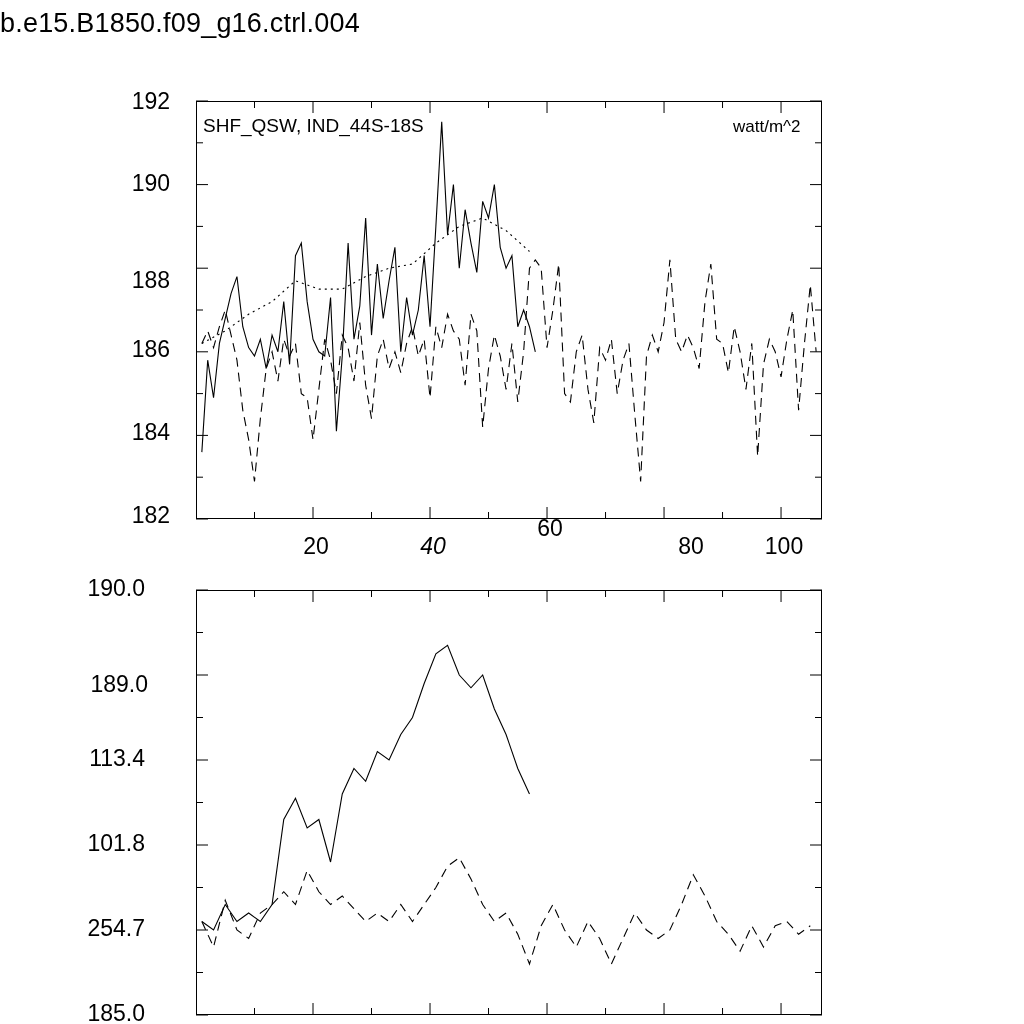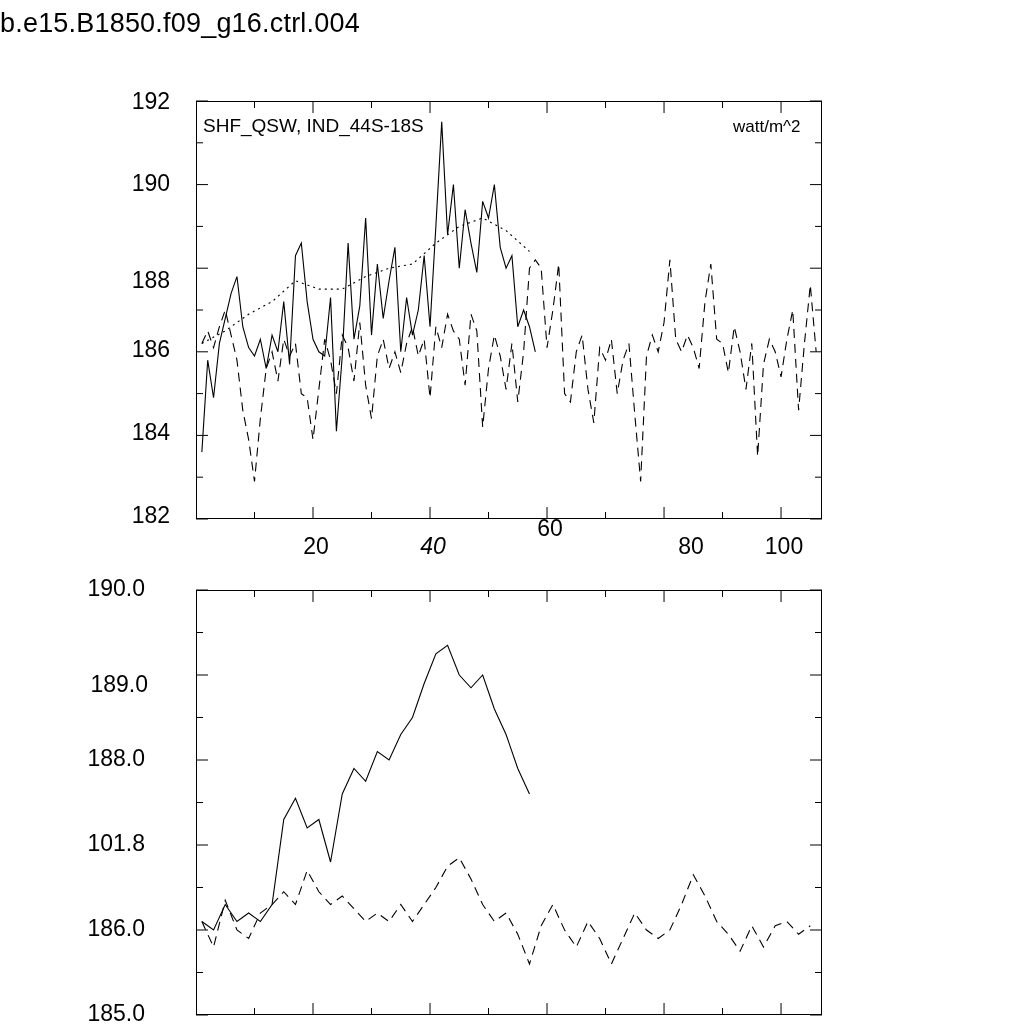--- a/index.html
+++ b/index.html
@@ -167,23 +167,23 @@
       <path d="M201.85,288.44 L207.70,275.90 L213.55,292.62 L219.40,271.72 L225.25,255.00 L231.10,280.08 L236.95,305.16 L242.80,355.32 L248.65,384.58 L254.50,426.38 L260.36,363.68 L266.21,313.52 L272.06,296.80 L277.91,326.06 L283.76,284.26 L289.61,300.98 L295.46,288.44 L301.31,338.60 L307.16,342.78 L313.01,384.58 L318.86,334.42 L324.71,284.26 L330.56,305.16 L336.41,338.60 L342.26,280.08 L348.11,292.62 L353.96,326.06 L359.81,267.54 L365.66,330.24 L371.51,363.68 L377.36,300.98 L383.21,284.26 L389.07,313.52 L394.92,296.80 L400.77,317.70 L406.62,288.44 L412.47,271.72 L418.32,300.98 L424.17,284.26 L430.02,342.78 L435.87,271.72 L441.72,292.62 L447.57,259.18 L453.42,275.90 L459.27,284.26 L465.12,330.24 L470.97,259.18 L476.82,275.90 L482.67,372.04 L488.52,313.52 L494.37,280.08 L500.22,300.98 L506.07,334.42 L511.93,288.44 L517.78,346.96 L523.63,296.80 L529.48,213.20 L535.33,204.84 L541.18,213.20 L547.03,292.62 L552.88,255.00 L558.73,209.02 L564.58,338.60 L570.43,346.96 L576.28,296.80 L582.13,280.08 L587.98,334.42 L593.83,367.86 L599.68,292.62 L605.53,305.16 L611.38,284.26 L617.23,338.60 L623.08,305.16 L628.93,288.44 L634.79,359.50 L640.64,426.38 L646.49,300.98 L652.34,280.08 L658.19,296.80 L664.04,267.54 L669.89,204.84 L675.74,284.26 L681.59,296.80 L687.44,280.08 L693.29,292.62 L699.14,313.52 L704.99,246.64 L710.84,209.02 L716.69,284.26 L722.54,288.44 L728.39,317.70 L734.24,271.72 L740.09,296.80 L745.94,334.42 L751.79,288.44 L757.64,401.30 L763.50,309.34 L769.35,284.26 L775.20,296.80 L781.05,321.88 L786.90,284.26 L792.75,255.00 L798.60,355.32 L804.45,288.44 L810.30,229.92 L816.15,296.80" class="series-dashed"></path>
     </svg>
 </div>
 
 <div class="panel" id="panel-bottom">
 
   <div class="plot-frame" id="frame-bottom"></div>
 
   <div class="ytick-label" style="left:35px; top:10px;">190.0</div>
   <div class="ytick-label" style="left:38px; top:95px;margin-top:11px;">189.0</div>
-  <div class="ytick-label" style="left:35px; top:180px;">188.0</div>
+  <div class="ytick-label" style="left:35px; top:180px;">113.4</div>
   <div class="ytick-label" style="left:35px; top:265px;">101.8</div>
-  <div class="ytick-label" style="left:35px; top:350px;">186.0</div>
+  <div class="ytick-label" style="left:35px; top:350px;">254.7</div>
   <div class="ytick-label" style="left:35px; top:435px;">185.0</div>
 
   <svg id="svg-bottom" width="1024" height="459">
       <line x1="196" x2="208" y1="450" y2="450" class="tick"></line>
       <line x1="810" x2="822" y1="450" y2="450" class="tick"></line>
       <line x1="196" x2="208" y1="365" y2="365" class="tick"></line>
       <line x1="810" x2="822" y1="365" y2="365" class="tick"></line>
       <line x1="196" x2="208" y1="280" y2="280" class="tick"></line>
       <line x1="810" x2="822" y1="280" y2="280" class="tick"></line>
       <line x1="196" x2="208" y1="195" y2="195" class="tick"></line>

